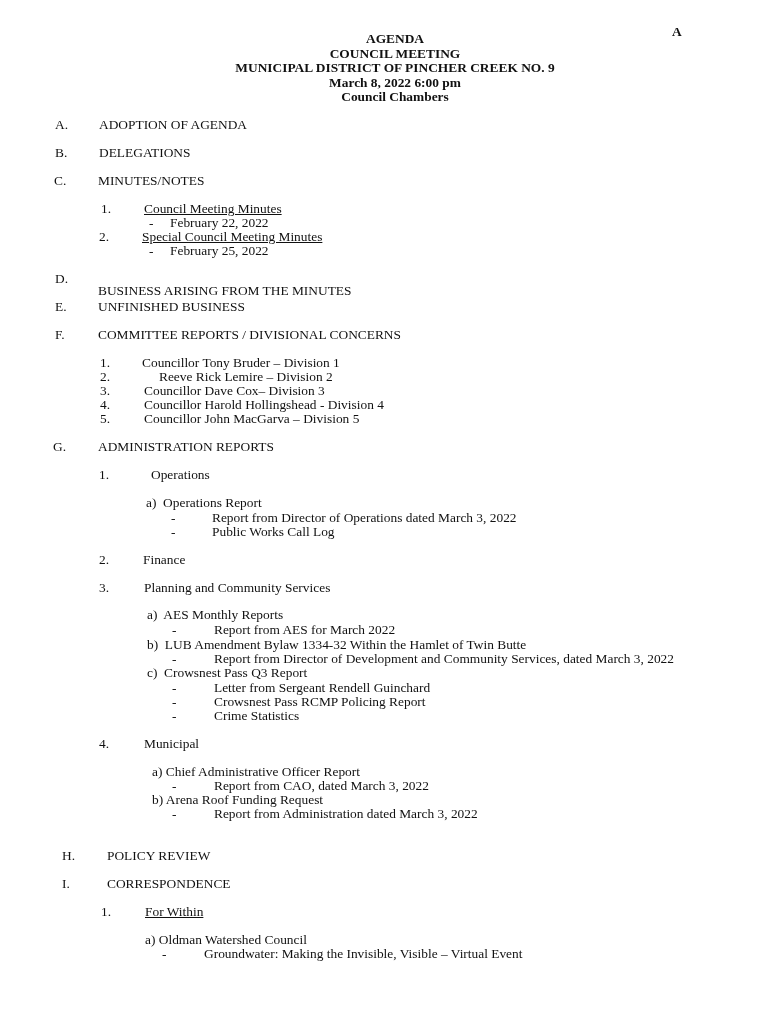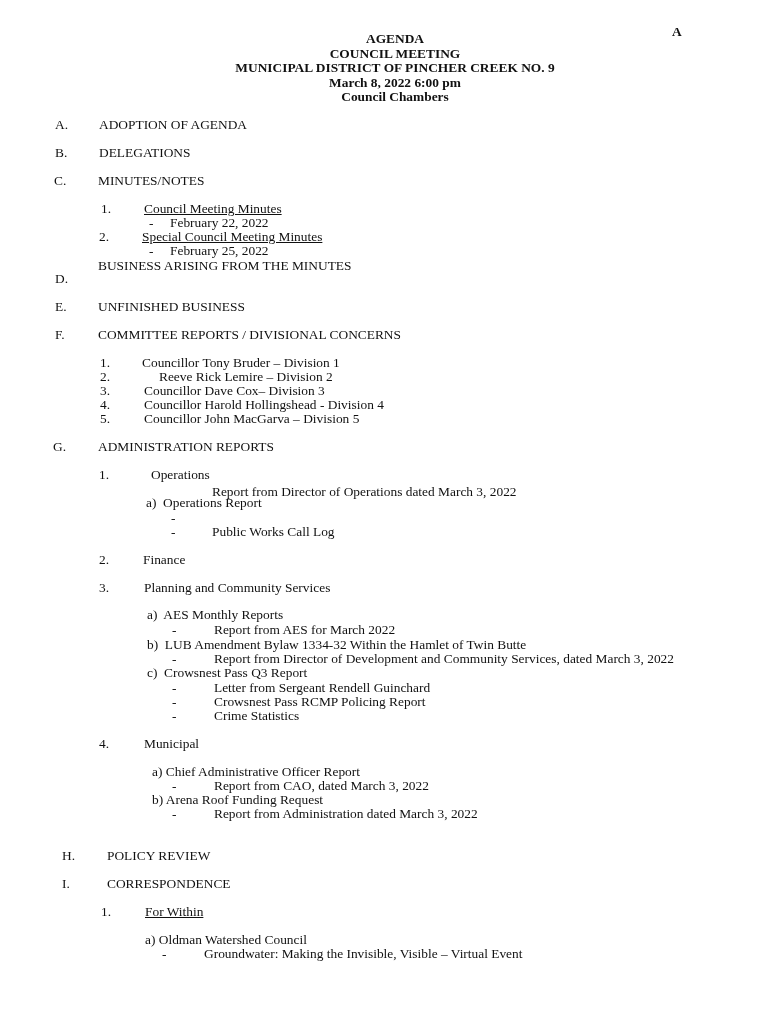--- a/index.html
+++ b/index.html
@@ -44,21 +44,21 @@
   <span class="t" style="left:170px;top:215px;text-align:right;">February 22, 2022</span>
 
   <span class="t" style="left:99px;top:229px;">2.</span>
   <span class="t u" style="left:142px;top:229px;font-family:Liberation Serif, serif;">Special Council Meeting Minutes</span>
   <span class="t" style="left:149px;top:243px;">-</span>
   <span class="t" style="left:170px;top:243px;">February 25, 2022</span>
 </div>
 
 <div>
   <span class="t" style="left:55px;top:271px;">D.</span>
-  <span class="t" style="left:98px;top:258px;">BUSINESS ARISING FROM THE MINUTES</span>
+  <span class="t" style="left:98px;top:283px;">BUSINESS ARISING FROM THE MINUTES</span>
 </div>
 
 <div>
   <span class="t" style="left:55px;top:299px;">E.</span>
   <span class="t" style="left:98px;top:299px;">UNFINISHED BUSINESS</span>
 </div>
 
 <div>
   <span class="t" style="left:55px;top:327px;">F.</span>
   <span class="t" style="left:98px;top:327px;">COMMITTEE REPORTS / DIVISIONAL CONCERNS</span>
@@ -76,21 +76,21 @@
 </div>
 
 <div>
   <span class="t" style="left:53px;top:439px;">G.</span>
   <span class="t" style="left:98px;top:439px;">ADMINISTRATION REPORTS</span>
 
   <span class="t" style="left:99px;top:467px;">1.</span>
   <span class="t" style="left:143px;top:467px;margin-left:8px;">Operations</span>
   <span class="t" style="left:146px;top:495px;white-space:pre;">a)  Operations Report</span>
   <span class="t" style="left:171px;top:510px;">-</span>
-  <span class="t" style="left:212px;top:484px;text-align:right;">Report from Director of Operations dated March 3, 2022</span>
+  <span class="t" style="left:212px;top:510px;text-align:right;">Report from Director of Operations dated March 3, 2022</span>
   <span class="t" style="left:171px;top:524px;">-</span>
   <span class="t" style="left:212px;top:524px;">Public Works Call Log</span>
 
   <span class="t" style="left:99px;top:552px;">2.</span>
   <span class="t" style="left:143px;top:552px;">Finance</span>
 
   <span class="t" style="left:99px;top:580px;">3.</span>
   <span class="t" style="left:144px;top:580px;">Planning and Community Services</span>
   <span class="t" style="left:147px;top:607px;white-space:pre;">a)  AES Monthly Reports</span>
   <span class="t" style="left:172px;top:622px;">-</span>

